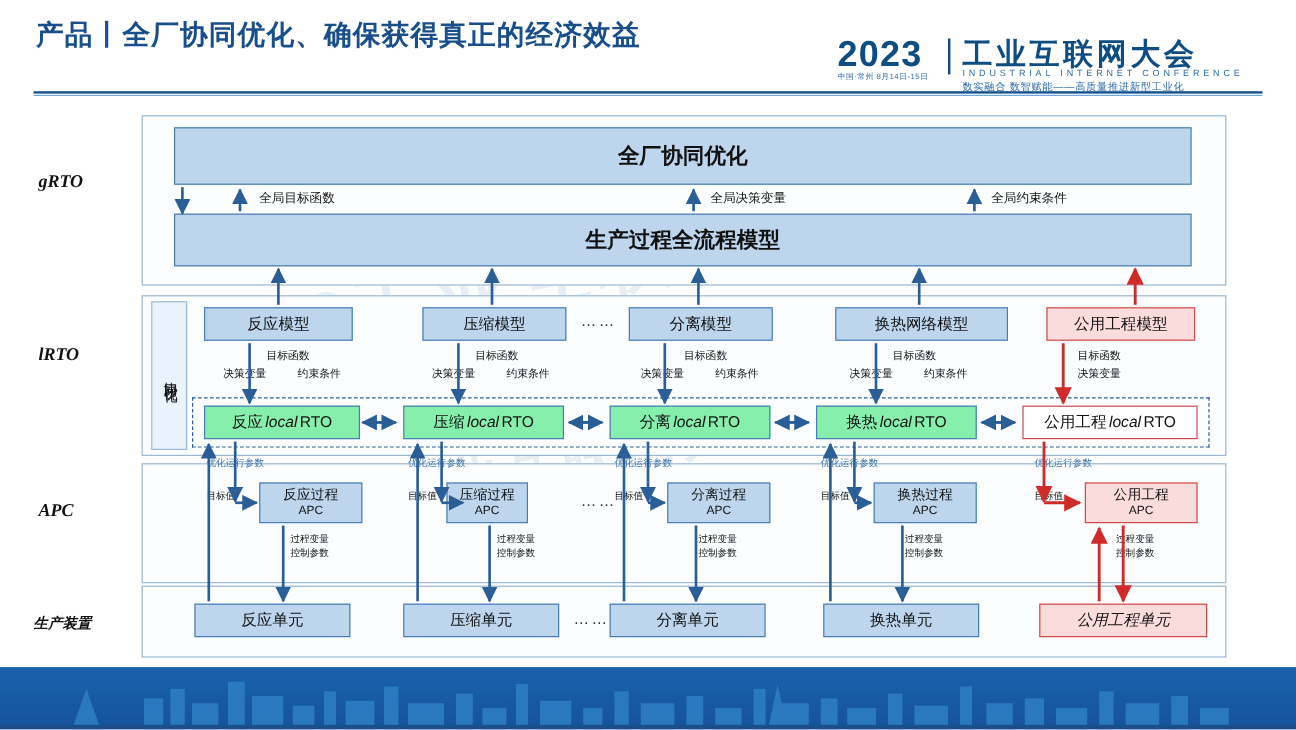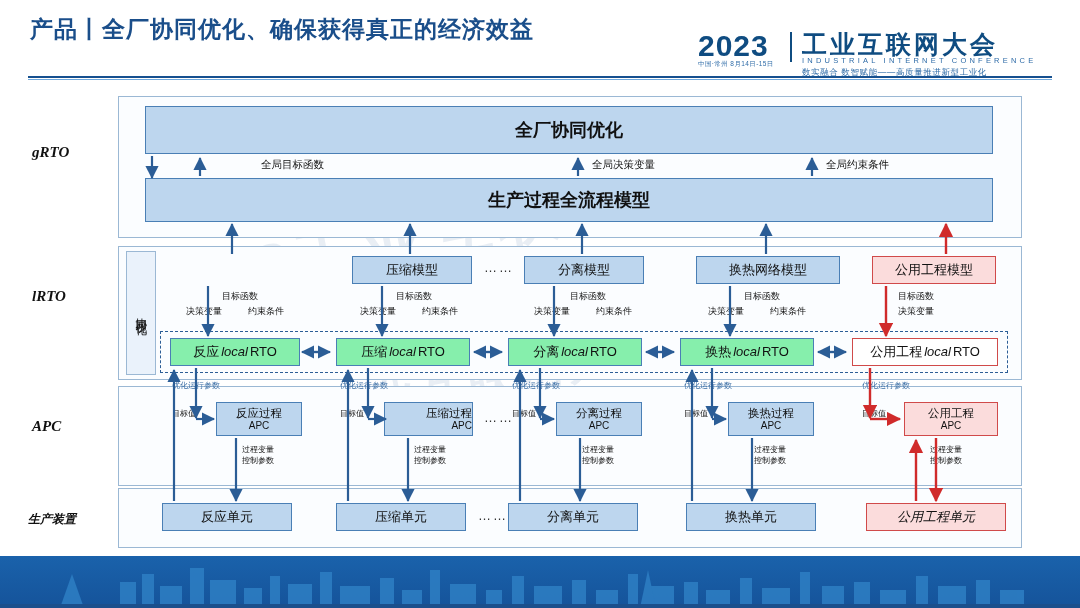--- a/index.html
+++ b/index.html
@@ -124,29 +124,30 @@
 <div class="diagram">
 
   <div class="rowlabel" style="left:32px;top:56px;">gRTO</div>
   <div class="rowlabel" style="left:32px;top:200px;">lRTO</div>
   <div class="rowlabel" style="left:32px;top:330px;">APC</div>
   <div class="rowlabel" style="left:28px;top:423px;font-size:12px;">生产装置</div>
 
   <div class="panel" style="left:118px;top:8px;width:902px;height:140px;"></div>
   <div class="box bigbox" style="left:145px;top:18px;width:848px;height:48px;">全厂协同优化</div>
   <div class="box bigbox" style="left:145px;top:90px;width:848px;height:44px;">生产过程全流程模型</div>
-  <div class="lbl" style="left:216px;top:70px;margin-left:45px;">全局目标函数</div>
+  <div class="lbl" style="left:216px;top:70px;">全局目标函数</div>
   <div class="lbl" style="left:592px;top:70px;">全局决策变量</div>
   <div class="lbl" style="left:826px;top:70px;">全局约束条件</div>
 
   <div class="panel" style="left:118px;top:158px;width:902px;height:132px;"></div>
   <div class="vcol" style="left:126px;top:163px;width:28px;height:122px;">
     <span style="writing-mode:vertical-rl;letter-spacing:2px;">协同优化</span>
   </div>
 
+  <div class="box bluebox" style="left:170px;top:168px;width:124px;height:28px;">反应模型</div>
   <div class="box bluebox" style="left:352px;top:168px;width:120px;height:28px;">压缩模型</div>
   <div class="dots" style="left:484px;top:172px;">……</div>
   <div class="box bluebox" style="left:524px;top:168px;width:120px;height:28px;">分离模型</div>
   <div class="box bluebox" style="left:696px;top:168px;width:144px;height:28px;">换热网络模型</div>
   <div class="box redbox" style="left:872px;top:168px;width:124px;height:28px;">公用工程模型</div>
 
   <div class="lbl sm" style="left:222px;top:202px;">目标函数</div>
   <div class="lbl sm" style="left:186px;top:217px;">决策变量</div>
   <div class="lbl sm" style="left:248px;top:217px;">约束条件</div>
 
@@ -204,21 +205,21 @@
   <div class="lbl xs" style="left:172px;top:320px;">目标值</div>
   <div class="lbl xs" style="left:340px;top:320px;">目标值</div>
   <div class="lbl xs" style="left:512px;top:320px;">目标值</div>
   <div class="lbl xs" style="left:684px;top:320px;">目标值</div>
   <div class="lbl xs" style="left:862px;top:320px;">目标值</div>
 
   <div class="box apcbox" style="left:216px;top:314px;width:86px;height:34px;">
     <span>反应过程</span>
     <span class="l2">APC</span>
   </div>
-  <div class="box apcbox" style="left:384px;top:314px;width:89px;height:34px;align-items:flex-end;">
+  <div class="box apcbox" style="left:372px;top:314px;width:68px;height:34px;">
     <span>压缩过程</span>
     <span class="l2">APC</span>
   </div>
   <div class="dots" style="left:484px;top:322px;">……</div>
   <div class="box apcbox" style="left:556px;top:314px;width:86px;height:34px;">
     <span>分离过程</span>
     <span class="l2">APC</span>
   </div>
   <div class="box apcbox" style="left:728px;top:314px;width:86px;height:34px;">
     <span>换热过程</span>

